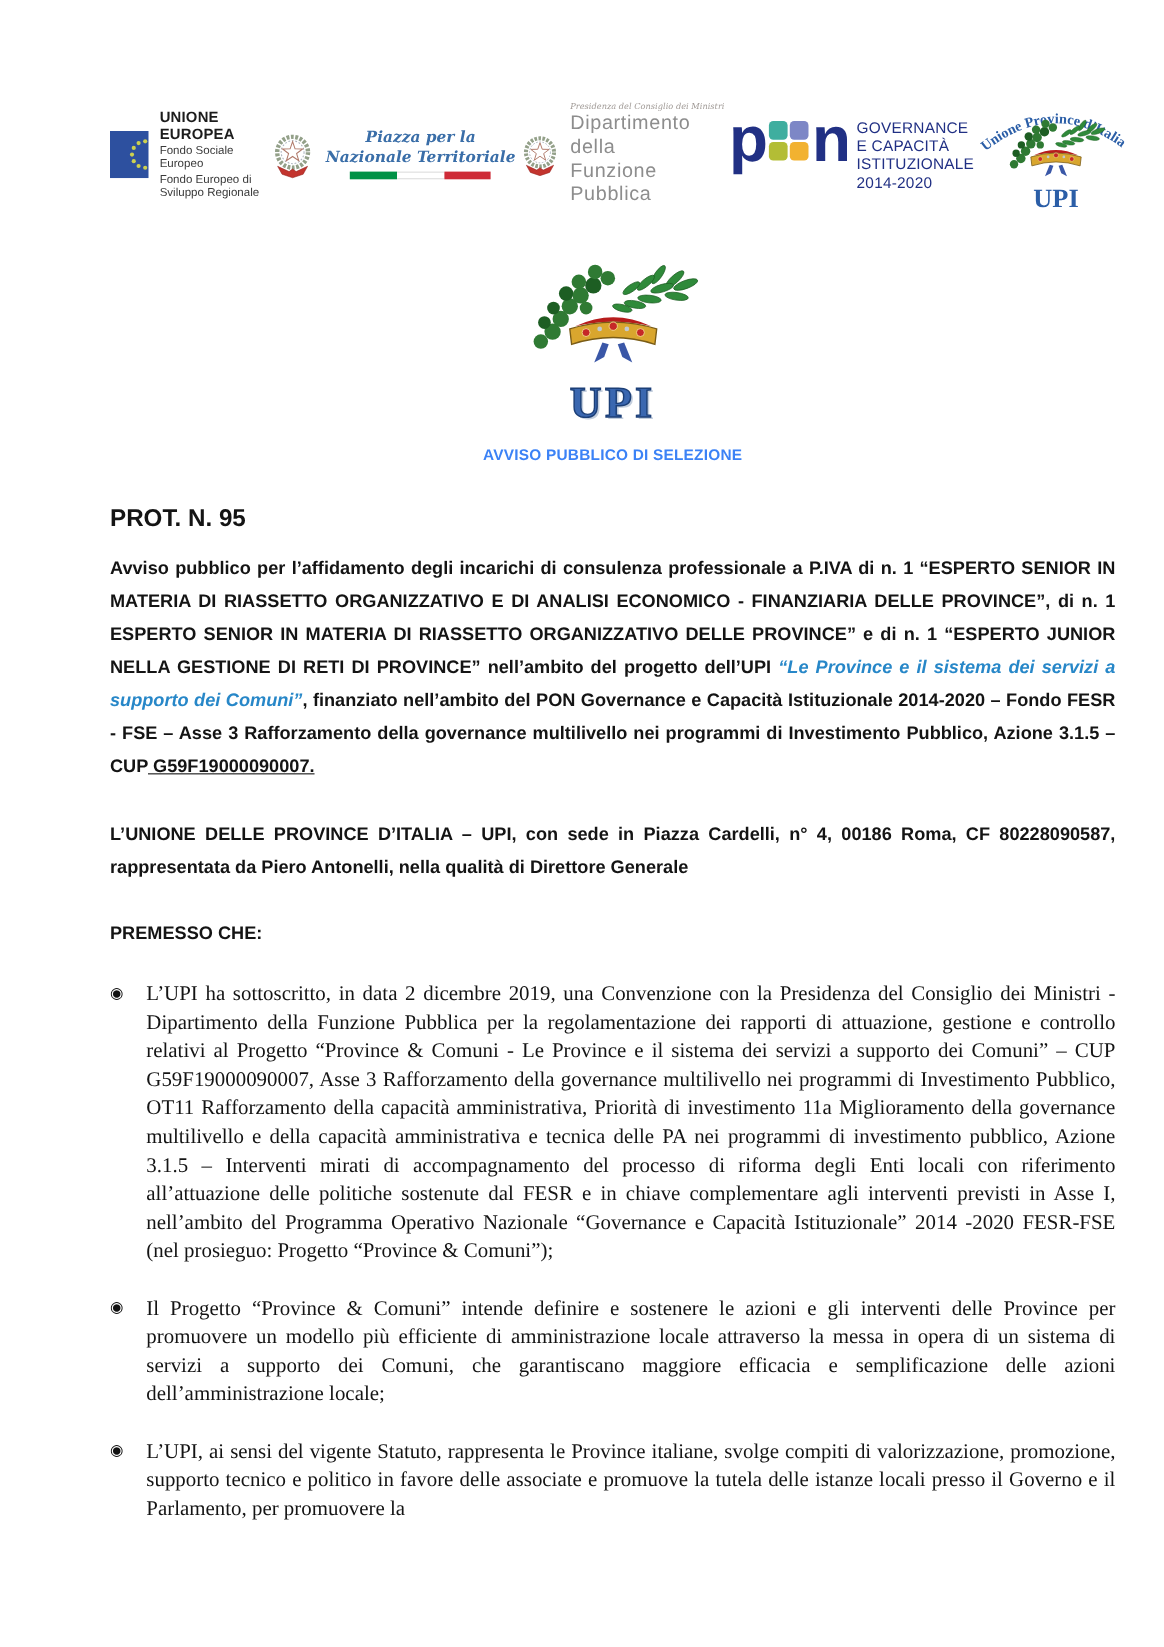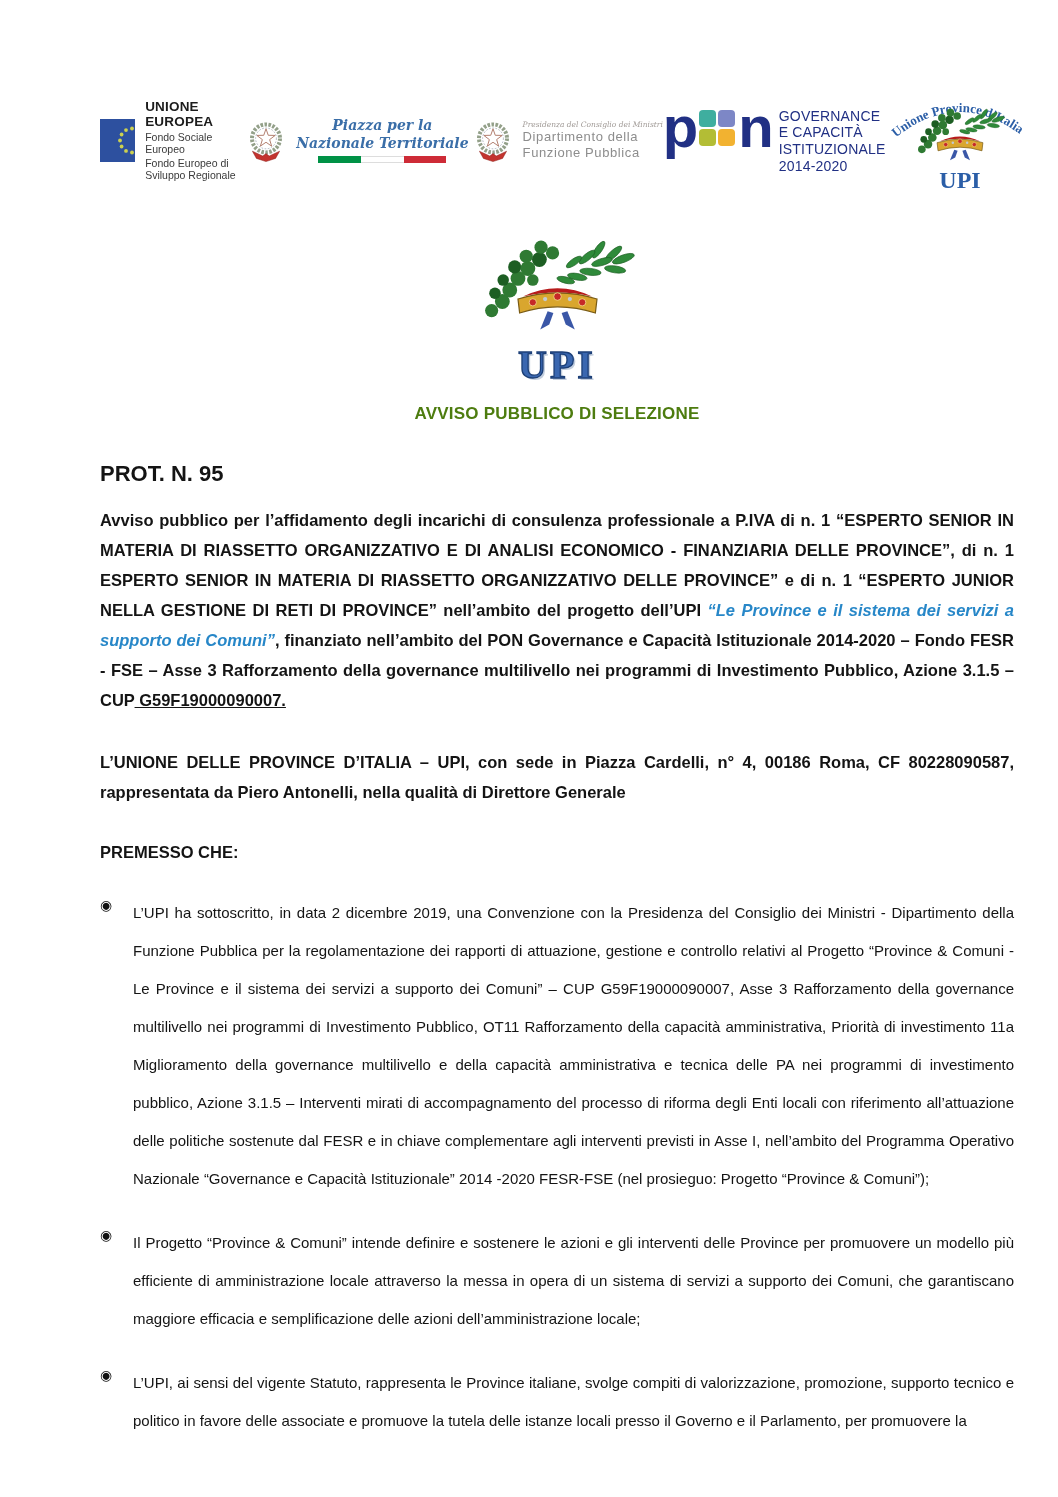--- a/index.html
+++ b/index.html
@@ -13,47 +13,47 @@
   .logo{display:flex;align-items:center;}
   .eu-logo .eu-text{margin-left:10px;}
   .eu-title{font-size:13.5px;font-weight:bold;color:#1c1c1c;letter-spacing:.2px;}
   .eu-sub{font-size:10.5px;color:#3a3a3a;margin-top:2px;}
   .act-logo .act-text{margin-left:6px;display:flex;flex-direction:column;align-items:center;}
   .script-blue{font-family:"DejaVu Serif",serif;font-style:italic;font-weight:bold;color:#3a6ea8;font-size:14px;line-height:1.25;white-space:nowrap;}
   .flag-stripe{display:flex;width:128px;height:7px;margin-top:4px;}
   .flag-stripe span{flex:1;}
   .dfp-logo .dfp-text{margin-left:6px;}
   .dfp-overline{font-family:"DejaVu Serif",serif;font-style:italic;font-size:7.5px;color:#a09a96;white-space:nowrap;}
-  .dfp-line{font-size:13px;color:#8d8d8d;letter-spacing:.6px;line-height:1.2;}
+  .dfp-line{font-size:18px;color:#8d8d8d;letter-spacing:.6px;line-height:1.2;}
   .pon-logo{display:flex;align-items:flex-start;}
   .pon-letter{font-size:58px;font-weight:800;line-height:42px;letter-spacing:-2px;}
   .pon-grid{display:grid;grid-template-columns:17px 17px;grid-template-rows:17px 17px;gap:2px;margin:4px 3px 0 3px;}
   .pon-grid span{border-radius:4px;display:block;}
   .pon-text{margin-left:7px;margin-top:2px;}
   .pon-text div{font-size:14px;font-weight:400;line-height:1.18;letter-spacing:.2px;}
   .upi-corner{display:block;}
   
   .central-logo{margin-top:38px;text-align:center;}
   .upi-wordmark{
     font-family:"Liberation Serif",serif;font-weight:bold;font-size:40px;letter-spacing:3px;
     color:#3a67b0;-webkit-text-stroke:1.3px #1c3f77;text-shadow:2px 2px 0 #c3cedd;margin-top:-4px;
   }
-  .doc-title{text-align:center;font-weight:bold;font-size:17px;color:#4d7c0f;margin-top:16px;letter-spacing:.2px;}
+  .doc-title{text-align:center;font-weight:bold;font-size:14px;color:#3b82f6;margin-top:16px;letter-spacing:.2px;}
   
   .prot{font-weight:bold;font-size:22px;margin-top:37px;}
   p.block{font-size:16.5px;line-height:30px;text-align:justify;margin:0;}
   .intro{font-weight:bold;margin-top:18px !important;}
   .entity{font-weight:bold;margin-top:32px !important;}
   .proj-blue{color:#2787c8;font-style:italic;}
   .cup-underline{text-decoration:underline;}
   .premesso{font-weight:bold;font-size:16.5px;text-align:left;margin-top:36px;}
   .premises{margin-top:32px;}
   .premise{display:flex;margin-bottom:26px;}
   .bullet{flex:0 0 33px;font-size:14px;padding-top:3px;color:#111;}
-  .premise-text{flex:1;font-size:15px;line-height:38px;text-align:justify;}
+  .premise-text{flex:1;font-size:19px;line-height:26px;text-align:justify;font-family:Liberation Serif, serif;}
   .hidden-defs{position:absolute;width:0;height:0;overflow:hidden;}
 </style>
 </head>
 <body>
 
 <svg class="hidden-defs" aria-hidden="true">
   <defs>
     <symbol id="upi-wreath" viewBox="0 0 200 130">
 
       <g fill="#2f7a33">

